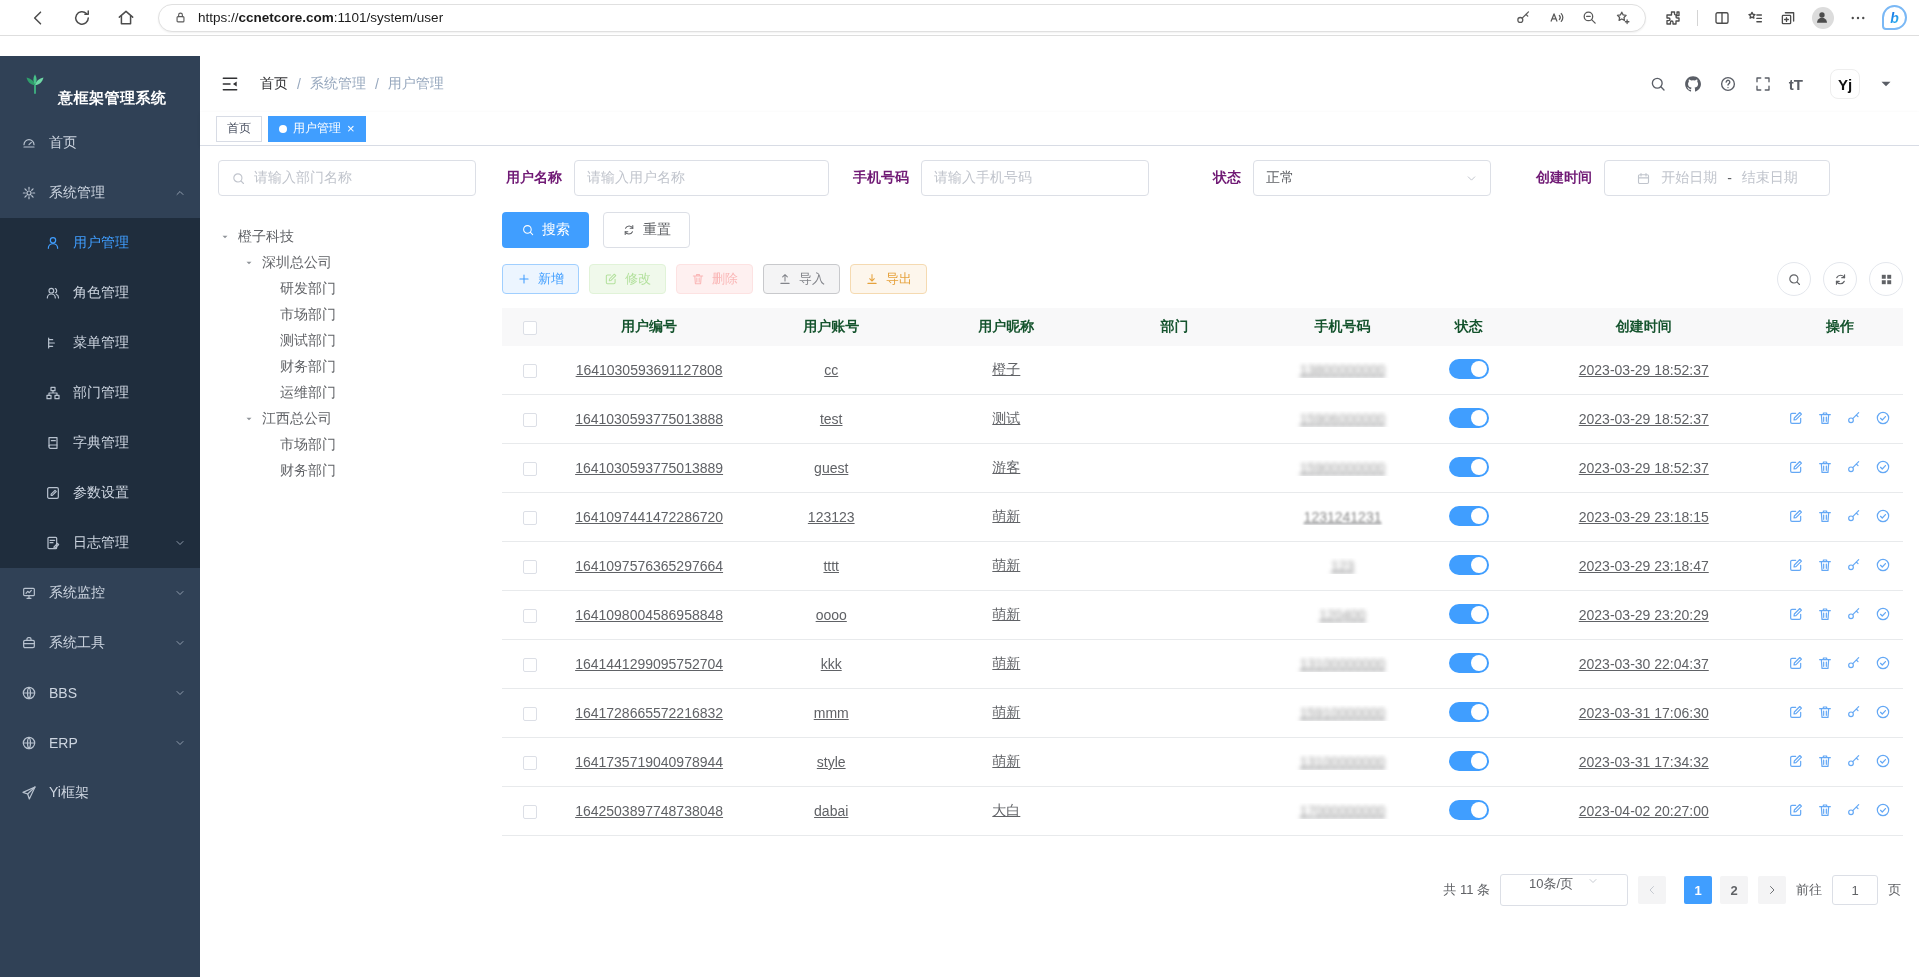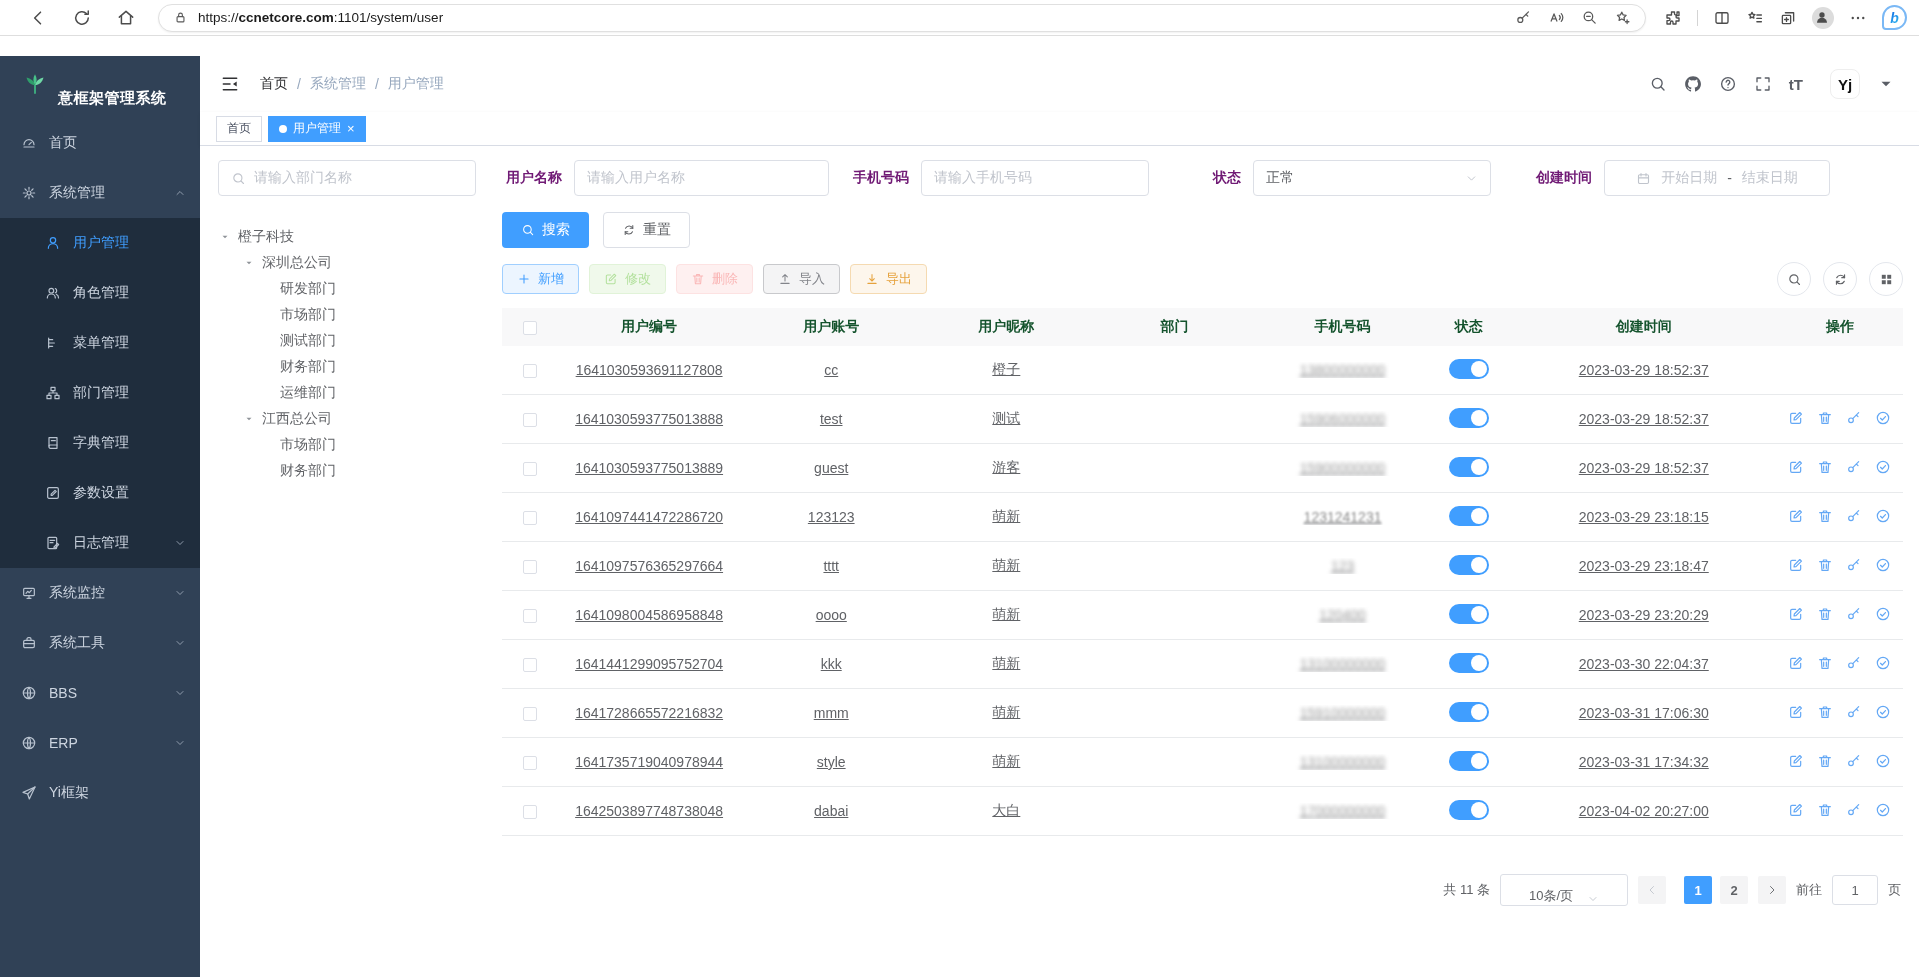--- a/index.html
+++ b/index.html
@@ -148,21 +148,21 @@
     height:16px; border-radius:50%; background:#fff; }
   .row-actions { display:inline-flex; gap:13px; justify-content:center; }
   .act-ic { width:16px; height:16px; color:#64a8f5; display:inline-flex; cursor:pointer; }
   .act-ic svg { width:100%; height:100%; }
 
   
   .pager { display:flex; justify-content:flex-end; align-items:center; margin-top:38px;
     font-size:13px; color:#606266; padding-right:2px; }
   .pager > * { margin-left:10px; }
   .psize { width:128px; height:32px; border:1px solid #dcdfe6; border-radius:3px;
-    display:flex; align-items:flex-end; justify-content:center; gap:14px; cursor:pointer; }
+    display:flex; align-items:flex-start; justify-content:center; gap:14px; cursor:pointer; }
   .psize .chev { width:12px; height:12px; color:#c0c4cc; display:inline-flex; }
   .psize .chev svg { width:100%; height:100%; }
   .pbtn { min-width:28px; height:28px; background:#f4f4f5; border-radius:2px;
     display:inline-flex; align-items:center; justify-content:center; cursor:pointer; }
   .pbtn .ic { width:12px; height:12px; display:inline-flex; }
   .pbtn .ic svg { width:100%; height:100%; }
   .pbtn.prev { color:#c0c4cc; }
   .pbtn.next { color:#606266; }
   .pages { display:inline-flex; }
   .page-num { min-width:28px; height:28px; background:#f4f4f5; border-radius:2px;

